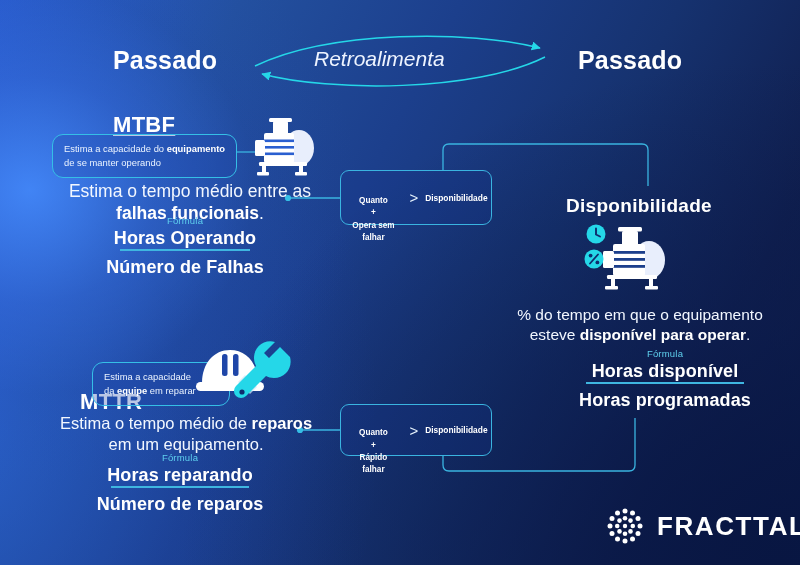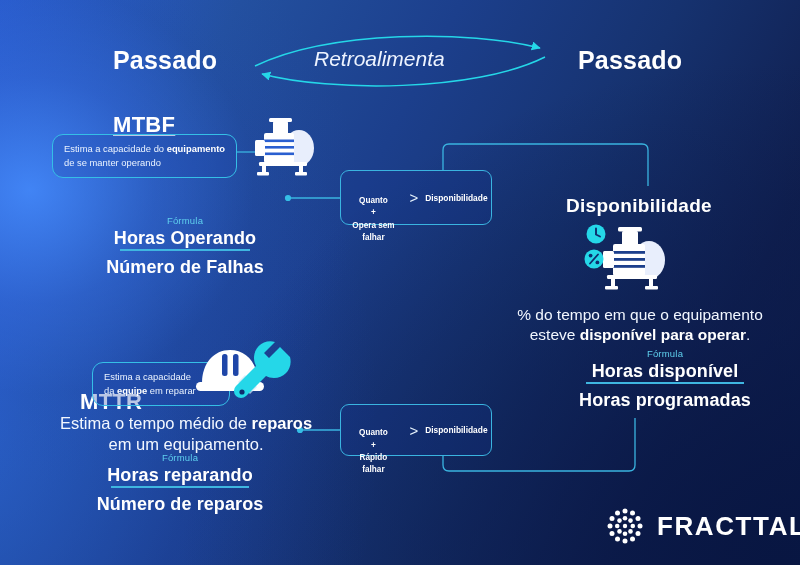--- a/index.html
+++ b/index.html
@@ -160,20 +160,24 @@
     <rect x="8" y="24" width="10" height="16" rx="1.5" fill="#ffffff"></rect>
     <rect x="26" y="5" width="15" height="13" rx="1.5" fill="#ffffff"></rect>
     <rect x="22" y="2" width="23" height="4" rx="1.5" fill="#ffffff"></rect>
     <rect x="12" y="46" width="48" height="4" rx="1.2" fill="#ffffff"></rect>
     <rect x="15" y="50" width="4" height="7" fill="#ffffff"></rect>
     <rect x="52" y="50" width="4" height="7" fill="#ffffff"></rect>
     <rect x="10" y="56" width="12" height="3.5" rx="1" fill="#ffffff"></rect>
     <rect x="48" y="56" width="12" height="3.5" rx="1" fill="#ffffff"></rect>
   </svg>
 
+  <div class="desc" id="desc-mtbf">
+    <span>Estima o tempo médio entre as</span><br>
+    <b>falhas funcionais</b><span>.</span>
+  </div>
 
   <div class="formula" id="f-mtbf">
     <div class="flabel">Fórmula</div>
     <div class="num">Horas Operando</div>
     <div class="bar"></div>
     <div class="den">Número de Falhas</div>
   </div>
 
   <div class="sec-title" id="mttr-title">MTTR</div>
 

